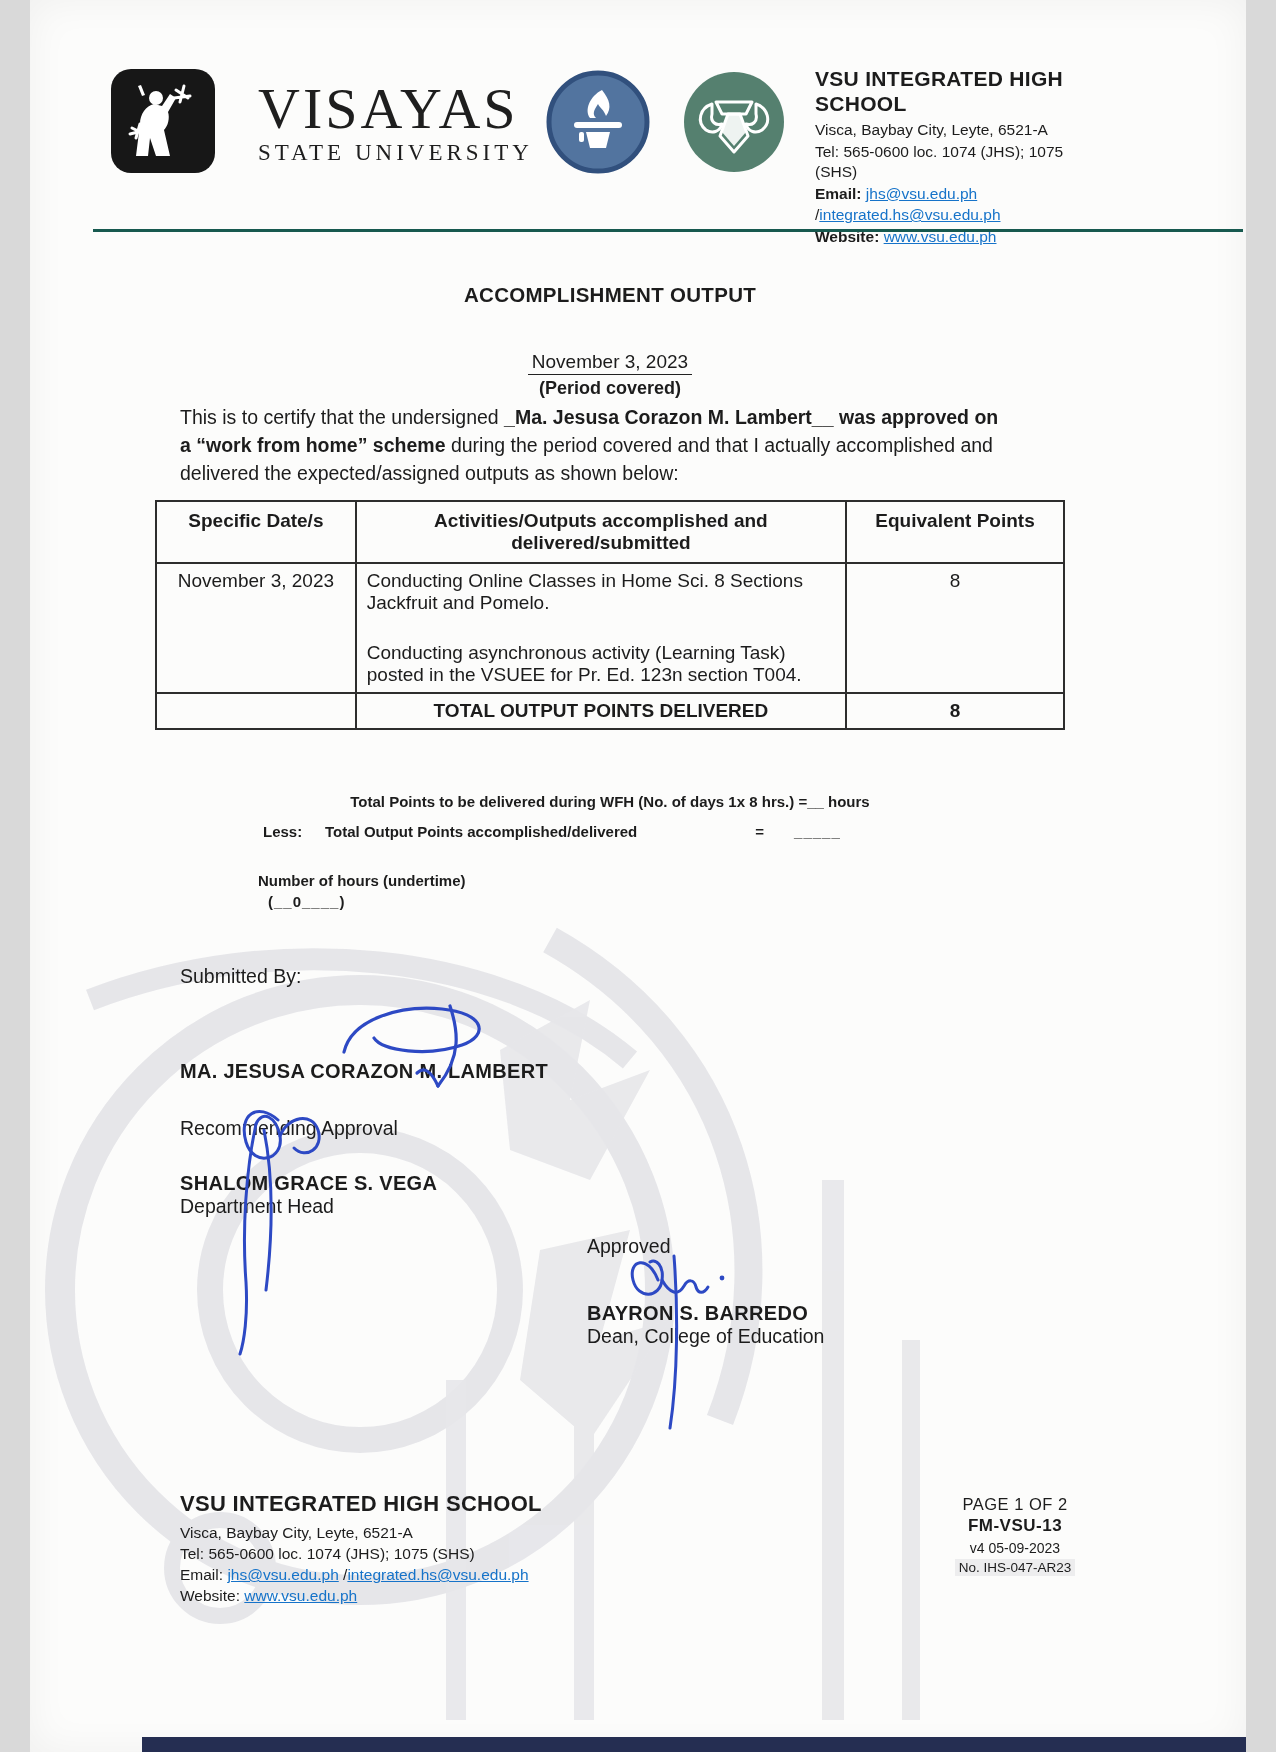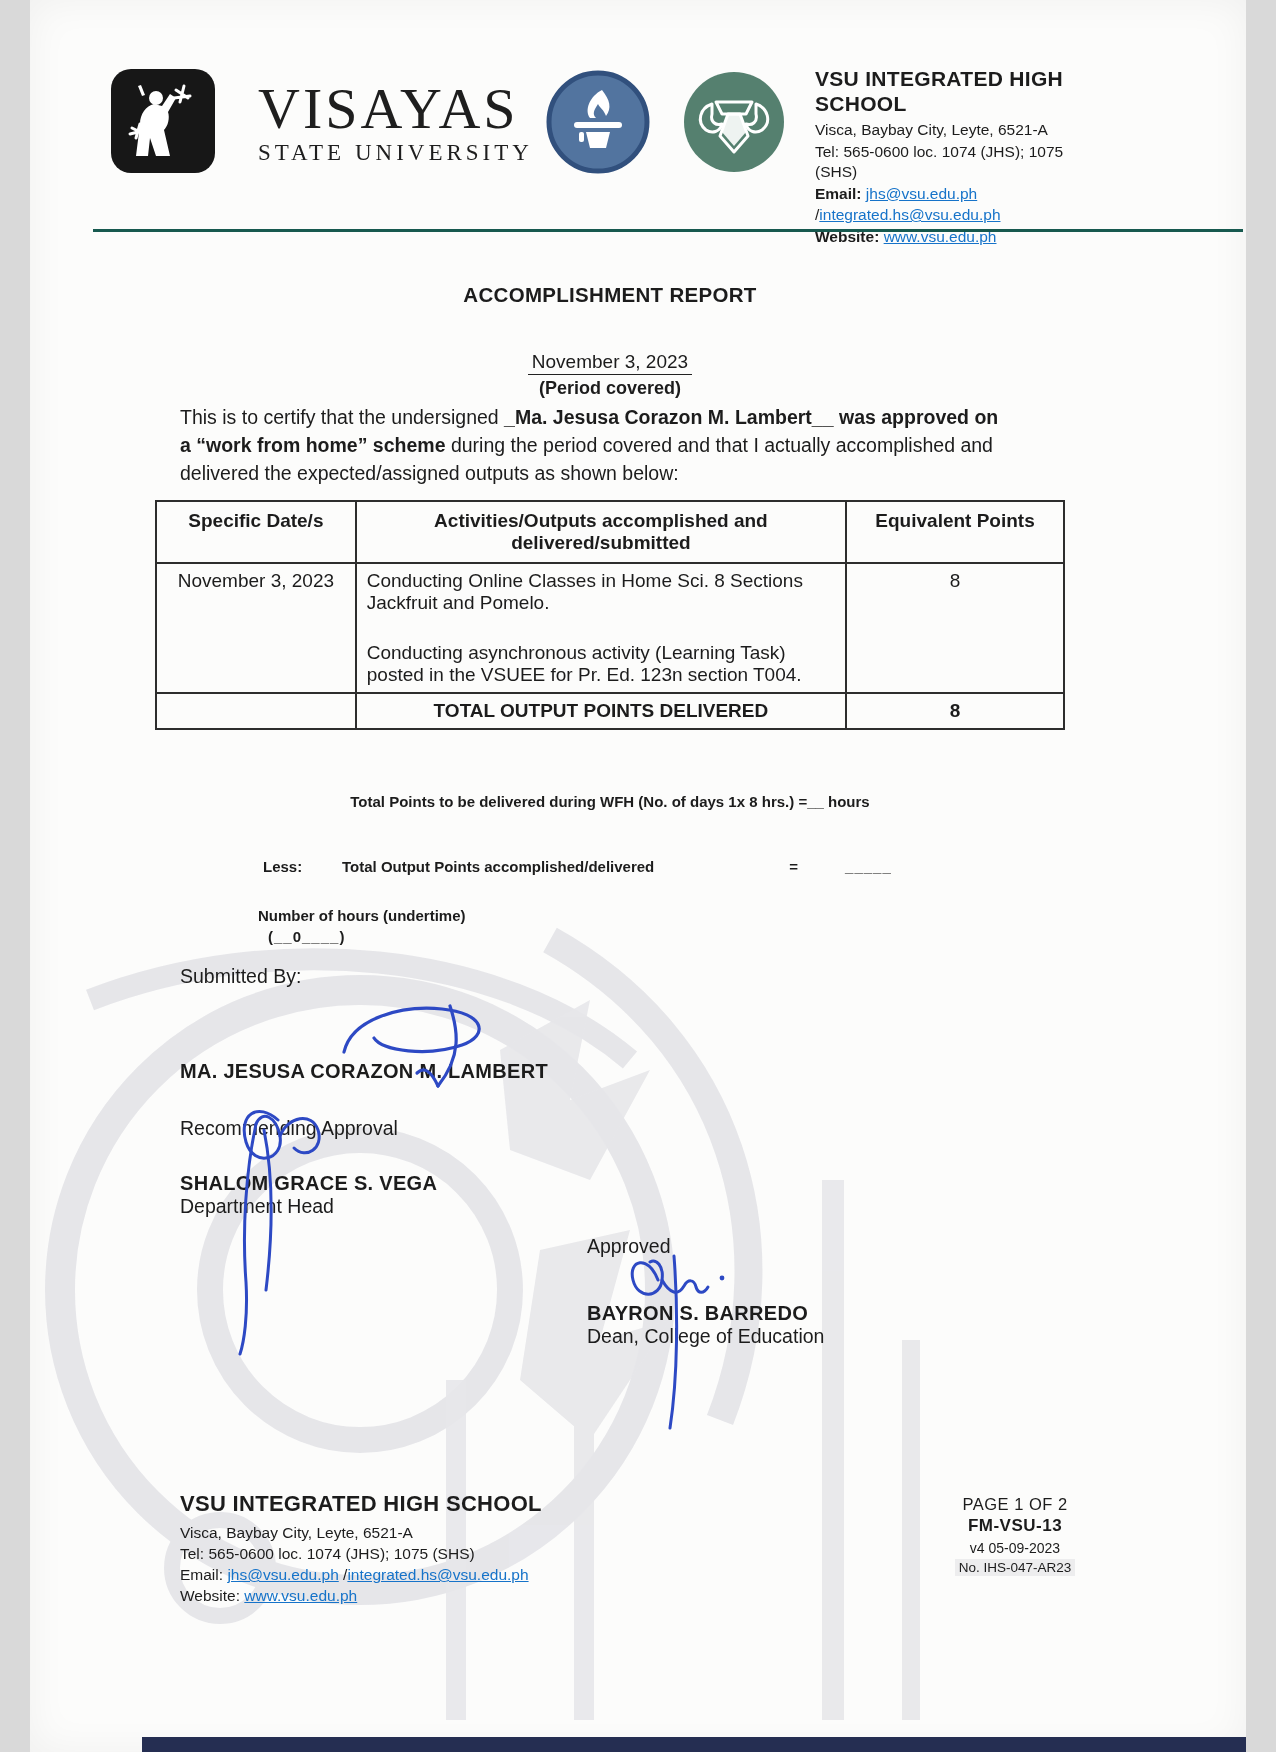--- a/index.html
+++ b/index.html
@@ -57,21 +57,21 @@
   .col-pts{width:24%;}
   .cell-date{text-align:center;}
   .cell-act{padding:8px 14px 40px 14px;}
   .cell-act .p2{margin-top:28px;}
   .cell-pts{text-align:center;}
   .total-row td{font-weight:bold;text-align:center;padding:6px 10px;}
 
   
   .summary{position:absolute;top:793px;left:125px;width:910px;font-weight:bold;font-size:15px;}
   .sum-line1{text-align:center;}
-  .sum-less{margin-top:48px;display:flex;padding-left:108px;gap:17px;}
+  .sum-less{margin-top:13px;display:flex;padding-left:108px;}
   .sum-less .less-lbl{width:62px;}
   .sum-less .less-eq{margin-left:118px;}
   .sum-less .less-blank{margin-left:30px;letter-spacing:1px;}
   .sum-undertime{margin-top:32px;padding-left:103px;}
   .sum-under-val{margin-top:4px;padding-left:113px;letter-spacing:1px;}
 
   
   .sig-label{font-size:19.5px;}
   .sig-name{font-size:20px;font-weight:bold;letter-spacing:.3px;}
   .sig-title{font-size:19.5px;}
@@ -177,21 +177,21 @@
       </div>
       <div class="line">
         <span class="lbl">Website: </span><a class="doc-link" href="#">www.vsu.edu.ph</a>
       </div>
     </div>
   </div>
 
   <div class="rule"></div>
 
   <div class="title-block">
-    <div class="t1">ACCOMPLISHMENT REPORT</div><br>
+    <div class="t1">ACCOMPLISHMENT OUTPUT</div><br>
     <div class="t2">November 3, 2023</div>
     <div class="t3">(Period covered)</div>
   </div>
 
   <div class="intro">
     <div><span>This is to certify that the undersigned </span><span class="bu">_Ma. Jesusa Corazon M. Lambert__</span><span class="b"> was approved on</span></div>
     <div><span class="b">a “work from home” scheme</span><span> during the period covered and that I actually accomplished and</span></div>
     <div><span>delivered the expected/assigned outputs as shown below:</span></div>
   </div>
 

